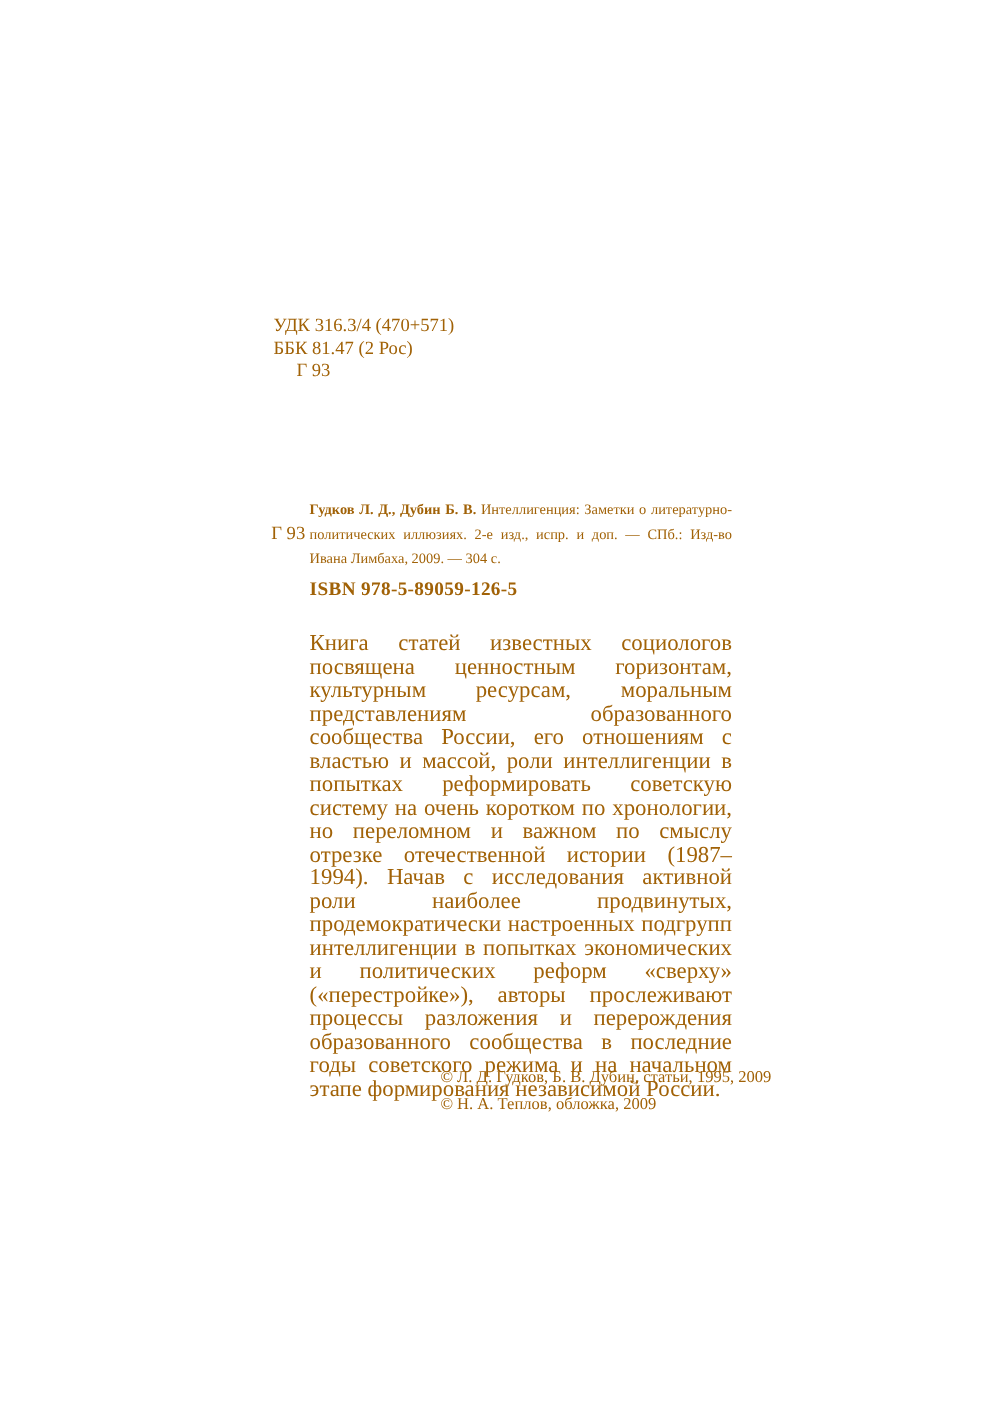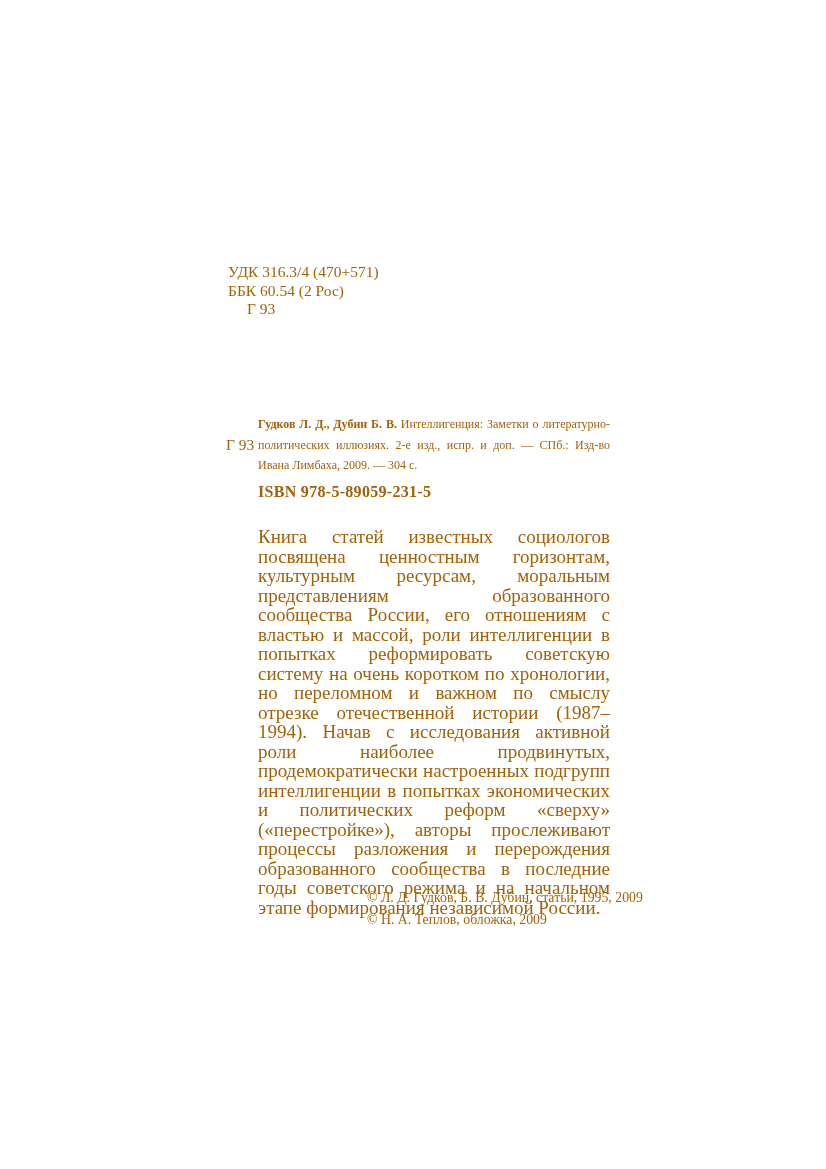--- a/index.html
+++ b/index.html
@@ -80,29 +80,29 @@
     margin-top: 43px;
   }
 </style>
 </head>
 <body>
 
 <div class="page">
 
   <div class="top-block">
     <div>УДК 316.3/4 (470+571)</div>
-    <div>ББК 60.54 (2 Рос)</div>
+    <div>ББК 81.47 (2 Рос)</div>
     <div class="code-line">Г 93</div>
   </div>
 
   <div class="bib-label">Г 93</div>
 
   <div class="bib-entry"><span class="authors">Гудков Л. Д., Дубин Б. В.</span><span> Интеллигенция: Заметки о литературно-политических иллюзиях. 2-е изд., испр. и доп. — СПб.: Изд-во Ивана Лимбаха, 2009. — 304 с.</span></div>
 
-  <div class="isbn-line">ISBN 978-5-89059-231-5</div>
+  <div class="isbn-line">ISBN 978-5-89059-126-5</div>
 
   <div class="annotation">
     <p>Книга статей известных социологов посвящена ценностным горизонтам, культурным ресурсам, моральным представлениям образованного сообщества России, его отношениям с властью и массой, роли интеллигенции в попытках реформировать советскую систему на очень коротком по хронологии, но переломном и важном по смыслу отрезке отечественной истории (1987–1994). Начав с исследования активной роли наиболее продвинутых, продемократически настроенных подгрупп интеллигенции в попытках экономических и политических реформ «сверху» («перестройке»), авторы прослеживают процессы разложения и перерождения образованного сообщества в последние годы советского режима и на начальном этапе формирования независимой России.</p>
   </div>
 
   <div class="copyright-block">
     <div>© Л. Д. Гудков, Б. В. Дубин, статьи, 1995, 2009</div>
     <div>© Н. А. Теплов, обложка, 2009</div>
   </div>
 

